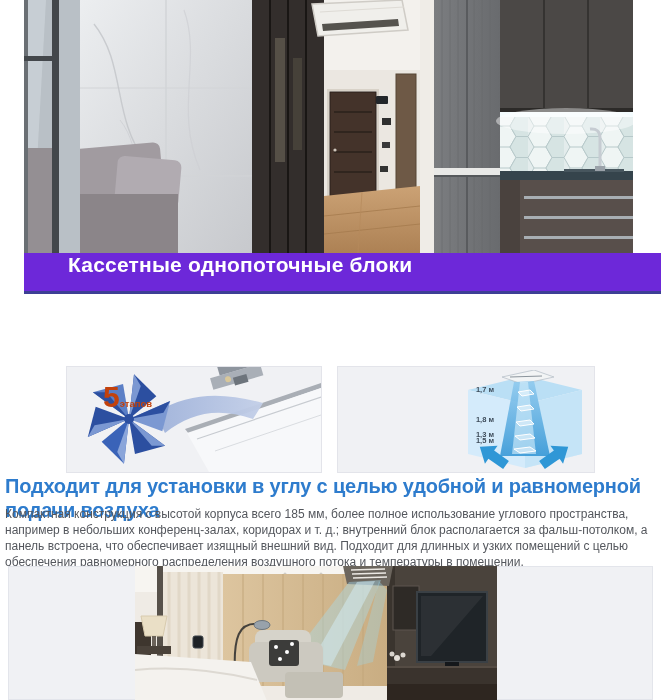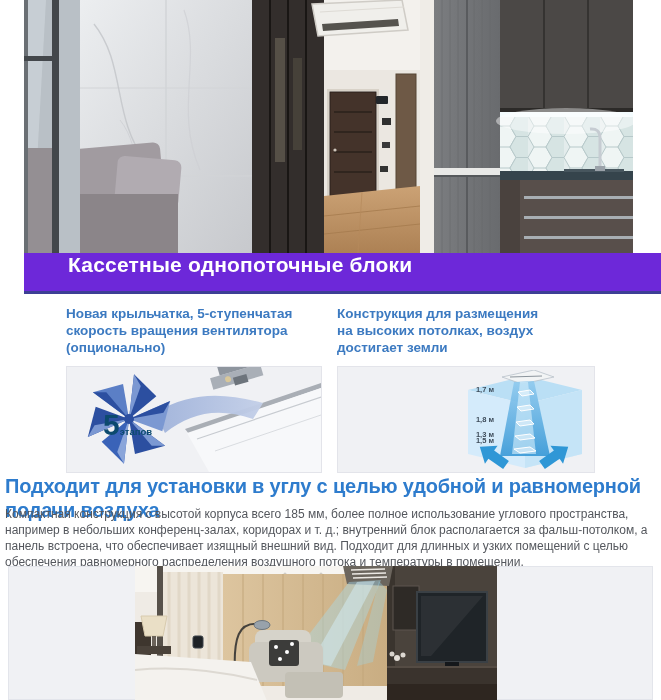--- a/index.html
+++ b/index.html
@@ -20,21 +20,21 @@
 
   
   .col-heading{color:#3c7ac1;font-size:13.5px;line-height:17px;font-weight:bold;}
   .col-heading.left{left:66px;top:305px;width:238px;}
   .col-heading.right{left:337px;top:305px;width:205px;}
 
   .feature-box{background:#f0f1f4;border:1px solid #e3e4ea;box-sizing:border-box;overflow:hidden;}
   .box-left{left:66px;top:366px;width:256px;height:107px;}
   .box-right{left:337px;top:366px;width:258px;height:107px;}
 
-  .fan-badge{left:36px;top:43px;color:#0c4a6e;white-space:nowrap;}
+  .fan-badge{left:36px;top:15px;color:#c2410c;white-space:nowrap;}
   .fan-num{font-size:30px;font-weight:bold;line-height:30px;}
   .fan-unit{font-size:9.5px;font-weight:bold;vertical-align:baseline;}
 
   .caption{left:12px;top:31px;width:122px;color:#6d7077;font-size:11px;line-height:17px;}
 
   .cube-wrap{right:6px;top:3px;width:126px;height:100px;}
   .hmark{position:absolute;width:30px;text-align:right;color:#3e4c5a;font-size:7.5px;
          font-weight:bold;line-height:8px;}
 
   
@@ -170,22 +170,20 @@
         <path d="M576,168 L576,138 Q576,128 566,129" stroke="#c6ccd2" stroke-width="3" fill="none"></path>
         <rect x="571" y="166" width="10" height="5" fill="#9aa2a9"></rect>
       </g>
     </svg>
   </div>
 
   <div class="abs banner">
     <span class="banner-title">Кассетные однопоточные блоки</span>
   </div>
 
-  <div class="abs col-heading left">Новая крыльчатка, 5-ступенчатая скорость вращения вентилятора (опционально)</div>
-  <div class="abs col-heading right">Конструкция для размещения на высоких потолках, воздух достигает земли</div>
 
   <div class="abs feature-box box-left">
     <svg width="254" height="105" viewBox="0 0 254 105">
       <defs>
         <linearGradient id="swoosh" x1="0" y1="0" x2="1" y2="0">
           <stop offset="0" stop-color="#9fb2da"></stop>
             <stop offset="1" stop-color="#c3cfe8"></stop>
         </linearGradient>
       </defs>
 

